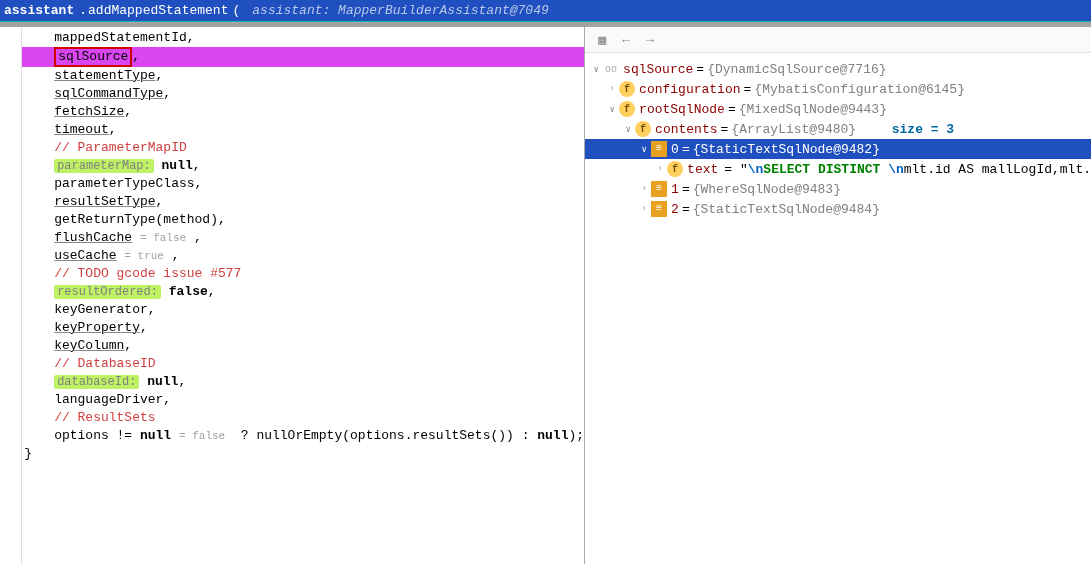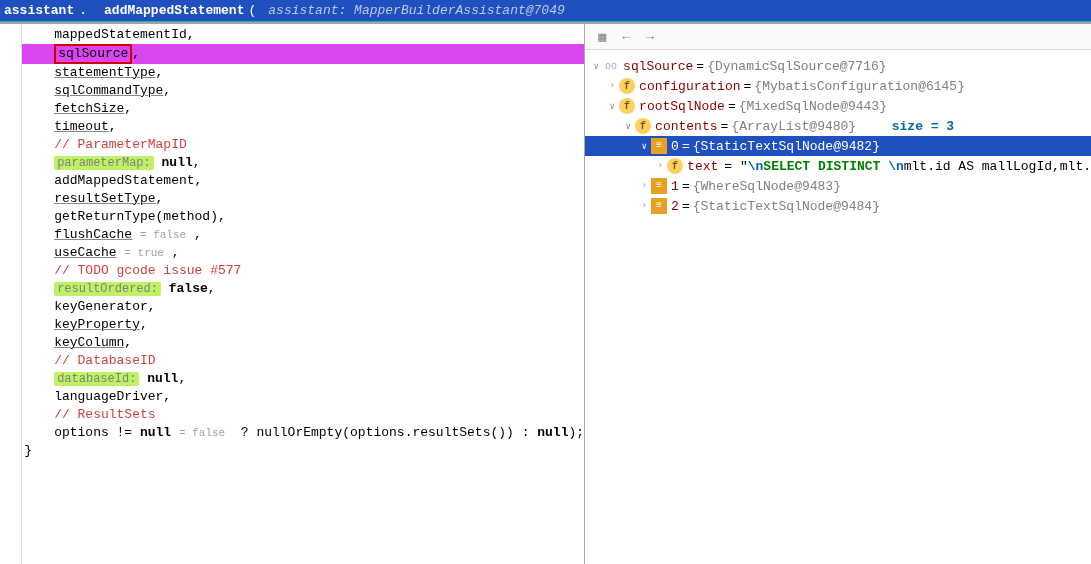--- a/index.html
+++ b/index.html
@@ -2,23 +2,23 @@
 <html><head>
 <meta charset="utf-8">
 <style>
 * { margin:0; padding:0; box-sizing:border-box; }
 body { font-family:Consolas,"Courier New",monospace; font-size:13px; color:#000; background:#fff; width:1091px; height:564px; overflow:hidden; }
 .root { display:flex; flex-direction:column; width:100%; height:100%; }
 .topbar { height:22px; background:#2050c0; color:#fff; display:flex; align-items:center; padding-left:4px; border-bottom:1px solid #14b8a6; }
 .topbar .seg { margin-right:4px; }
 .topbar .method { font-weight:bold; }
 .topbar .sep { color:#fff; margin:0 1px; }
-.topbar .method2 { font-weight:bold;margin-left:16px; }
+.topbar .method2 { font-weight:normal; }
 .topbar .hint { font-style:italic; color:#b8c8e8; margin-left:12px; }
-.body-area { flex:1; display:flex; border-top:2px solid #a3a3a3; }
+.body-area { flex:1; display:flex; border-top:5px solid #a3a3a3; }
 .left-pane { width:625px; border-right:1px solid #aaa; background:#fff; overflow:hidden; }
 .right-pane { flex:1; background:#fff; display:flex; flex-direction:column; }
 .gutter { width:62px; border-right:1px solid #ddd; }
 .code-area { display:flex; height:100%; }
 .code-lines { flex:1; padding-top:2px; }
 .code-line { line-height:18px; padding-left:32px; white-space:pre; }
 .code-line.brace { padding-left:2px; }
 .highlight { background:#d946ef; }
 .boxed { border:2px solid #d00000; padding:0 2px; display:inline-block; line-height:16px; }
 .underline { text-decoration:underline; text-decoration-color:#888; text-decoration-thickness:1px; }
@@ -64,21 +64,21 @@
         <div class="gutter"></div>
         <div class="code-lines">
           <div class="code-line"><span>mappedStatementId,</span></div>
           <div class="code-line highlight"><span class="boxed">sqlSource</span><span>,</span></div>
           <div class="code-line"><span class="underline">statementType</span>,</div>
           <div class="code-line"><span class="underline">sqlCommandType</span>,</div>
           <div class="code-line"><span class="underline">fetchSize</span>,</div>
           <div class="code-line"><span class="underline">timeout</span>,</div>
           <div class="code-line comment-red">// ParameterMapID</div>
           <div class="code-line"><span class="gray-chip">parameterMap:</span> <span class="kw-null">null</span>,</div>
-          <div class="code-line"><span>addMappedStatement,</span></div>
+          <div class="code-line"><span>parameterTypeClass,</span></div>
           <div class="code-line"><span class="underline">resultSetType</span>,</div>
           <div class="code-line"><span>getReturnType(method),</span></div>
           <div class="code-line"><span class="underline">flushCache</span> <span class="inlay">= false</span> ,</div>
           <div class="code-line"><span class="underline">useCache</span> <span class="inlay">= true</span> ,</div>
           <div class="code-line comment-red">// TODO gcode issue #577</div>
           <div class="code-line"><span class="gray-chip">resultOrdered:</span> <span class="kw-bool">false</span>,</div>
           <div class="code-line"><span>keyGenerator,</span></div>
           <div class="code-line"><span class="underline">keyProperty</span>,</div>
           <div class="code-line"><span class="underline">keyColumn</span>,</div>
           <div class="code-line comment-red">// DatabaseID</div>

